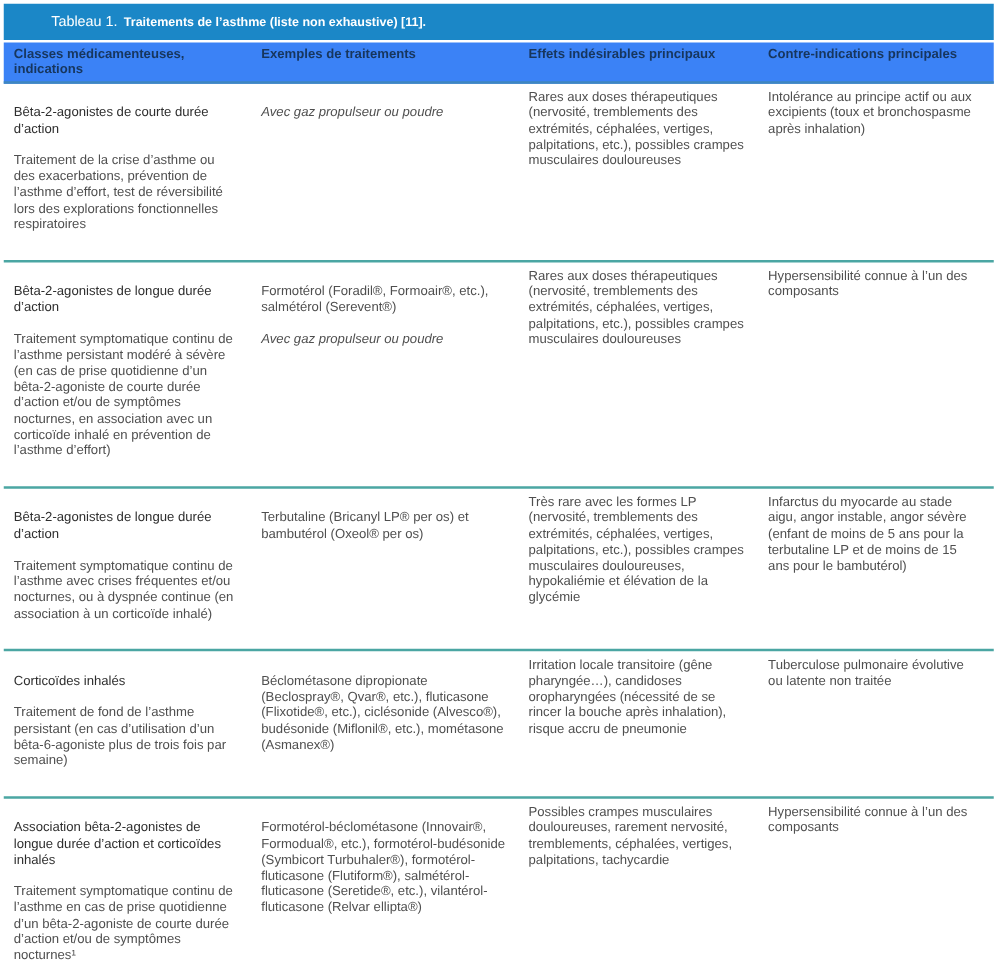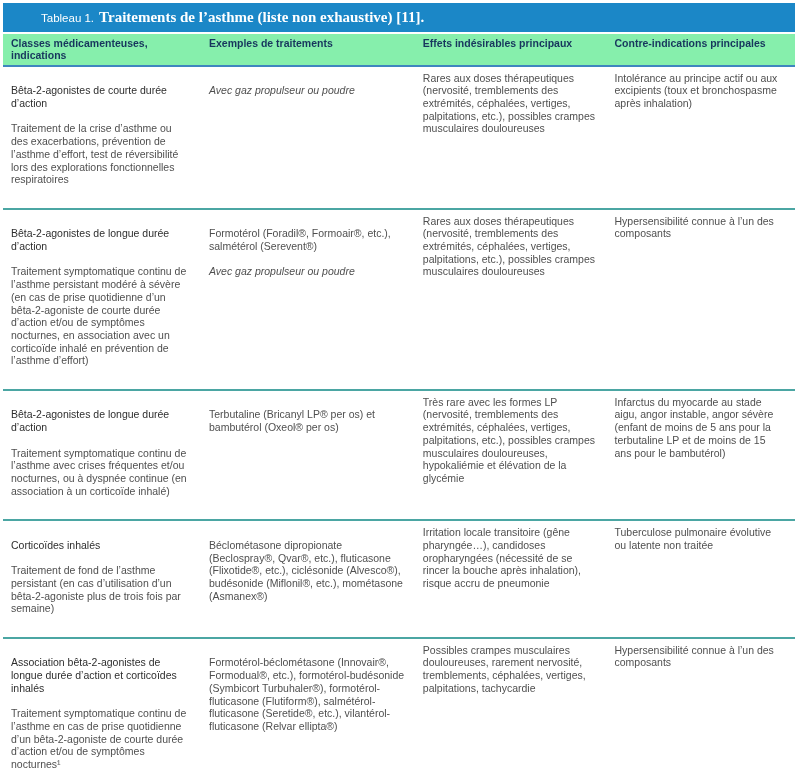--- a/index.html
+++ b/index.html
@@ -13,27 +13,27 @@
 
   
   .title-bar {
     background: #1b87c7;
     color: #ffffff;
     padding: 5px 8px 6px 10px;
     margin-bottom: 2px;
     line-height: 1.1;
   }
   .title-label { font-size: 11.5px; font-weight: normal; margin-right: 5px; margin-left: 28px; }
-  .title-text  { font-size: 15px; font-weight: bold; font-family: Liberation Serif, serif; }
+  .title-text  { font-size: 10px; font-weight: bold; }
 
   
   .col-headers {
     display: grid;
     grid-template-columns: 25% 27% 24.2% 23.8%;
-    background: #86efac;
+    background: #3b82f6;
     border-bottom: 2px solid #3f86bf;
     padding: 3px 0 4px 0;
   }
   .col-headers .hcell {
     font-size: 10.5px;
     font-weight: bold;
     color: #17365d;
     padding-left: 8px;
     padding-right: 8px;
   }
@@ -111,21 +111,21 @@
       <div>Terbutaline (Bricanyl LP® per os) et bambutérol (Oxeol® per os)</div>
       
     </div>
     <div class="tcell">Très rare avec les formes LP (nervosité, tremblements des extrémités, céphalées, vertiges, palpitations, etc.), possibles crampes musculaires douloureuses, hypokaliémie et élévation de la glycémie</div>
     <div class="tcell">Infarctus du myocarde au stade aigu, angor instable, angor sévère (enfant de moins de 5 ans pour la terbutaline LP et de moins de 15 ans pour le bambutérol)</div>
   </div>
 
   <div class="trow">
     <div class="tcell">
       <div class="cell-class">Corticoïdes inhalés</div>
-      <div class="cell-indication">Traitement de fond de l’asthme persistant (en cas d’utilisation d’un bêta-2-agoniste plus de trois fois par semaine)</div>
+      <div class="cell-indication">Traitement de fond de l’asthme persistant (en cas d’utilisation d’un bêta-6-agoniste plus de trois fois par semaine)</div>
     </div>
     <div class="tcell">
       <div>Béclométasone dipropionate (Beclospray®, Qvar®, etc.), fluticasone (Flixotide®, etc.), ciclésonide (Alvesco®), budésonide (Miflonil®, etc.), mométasone (Asmanex®)</div>
       
     </div>
     <div class="tcell">Irritation locale transitoire (gêne pharyngée…), candidoses oropharyngées (nécessité de se rincer la bouche après inhalation), risque accru de pneumonie</div>
     <div class="tcell">Tuberculose pulmonaire évolutive ou latente non traitée</div>
   </div>
 
   <div class="trow">

